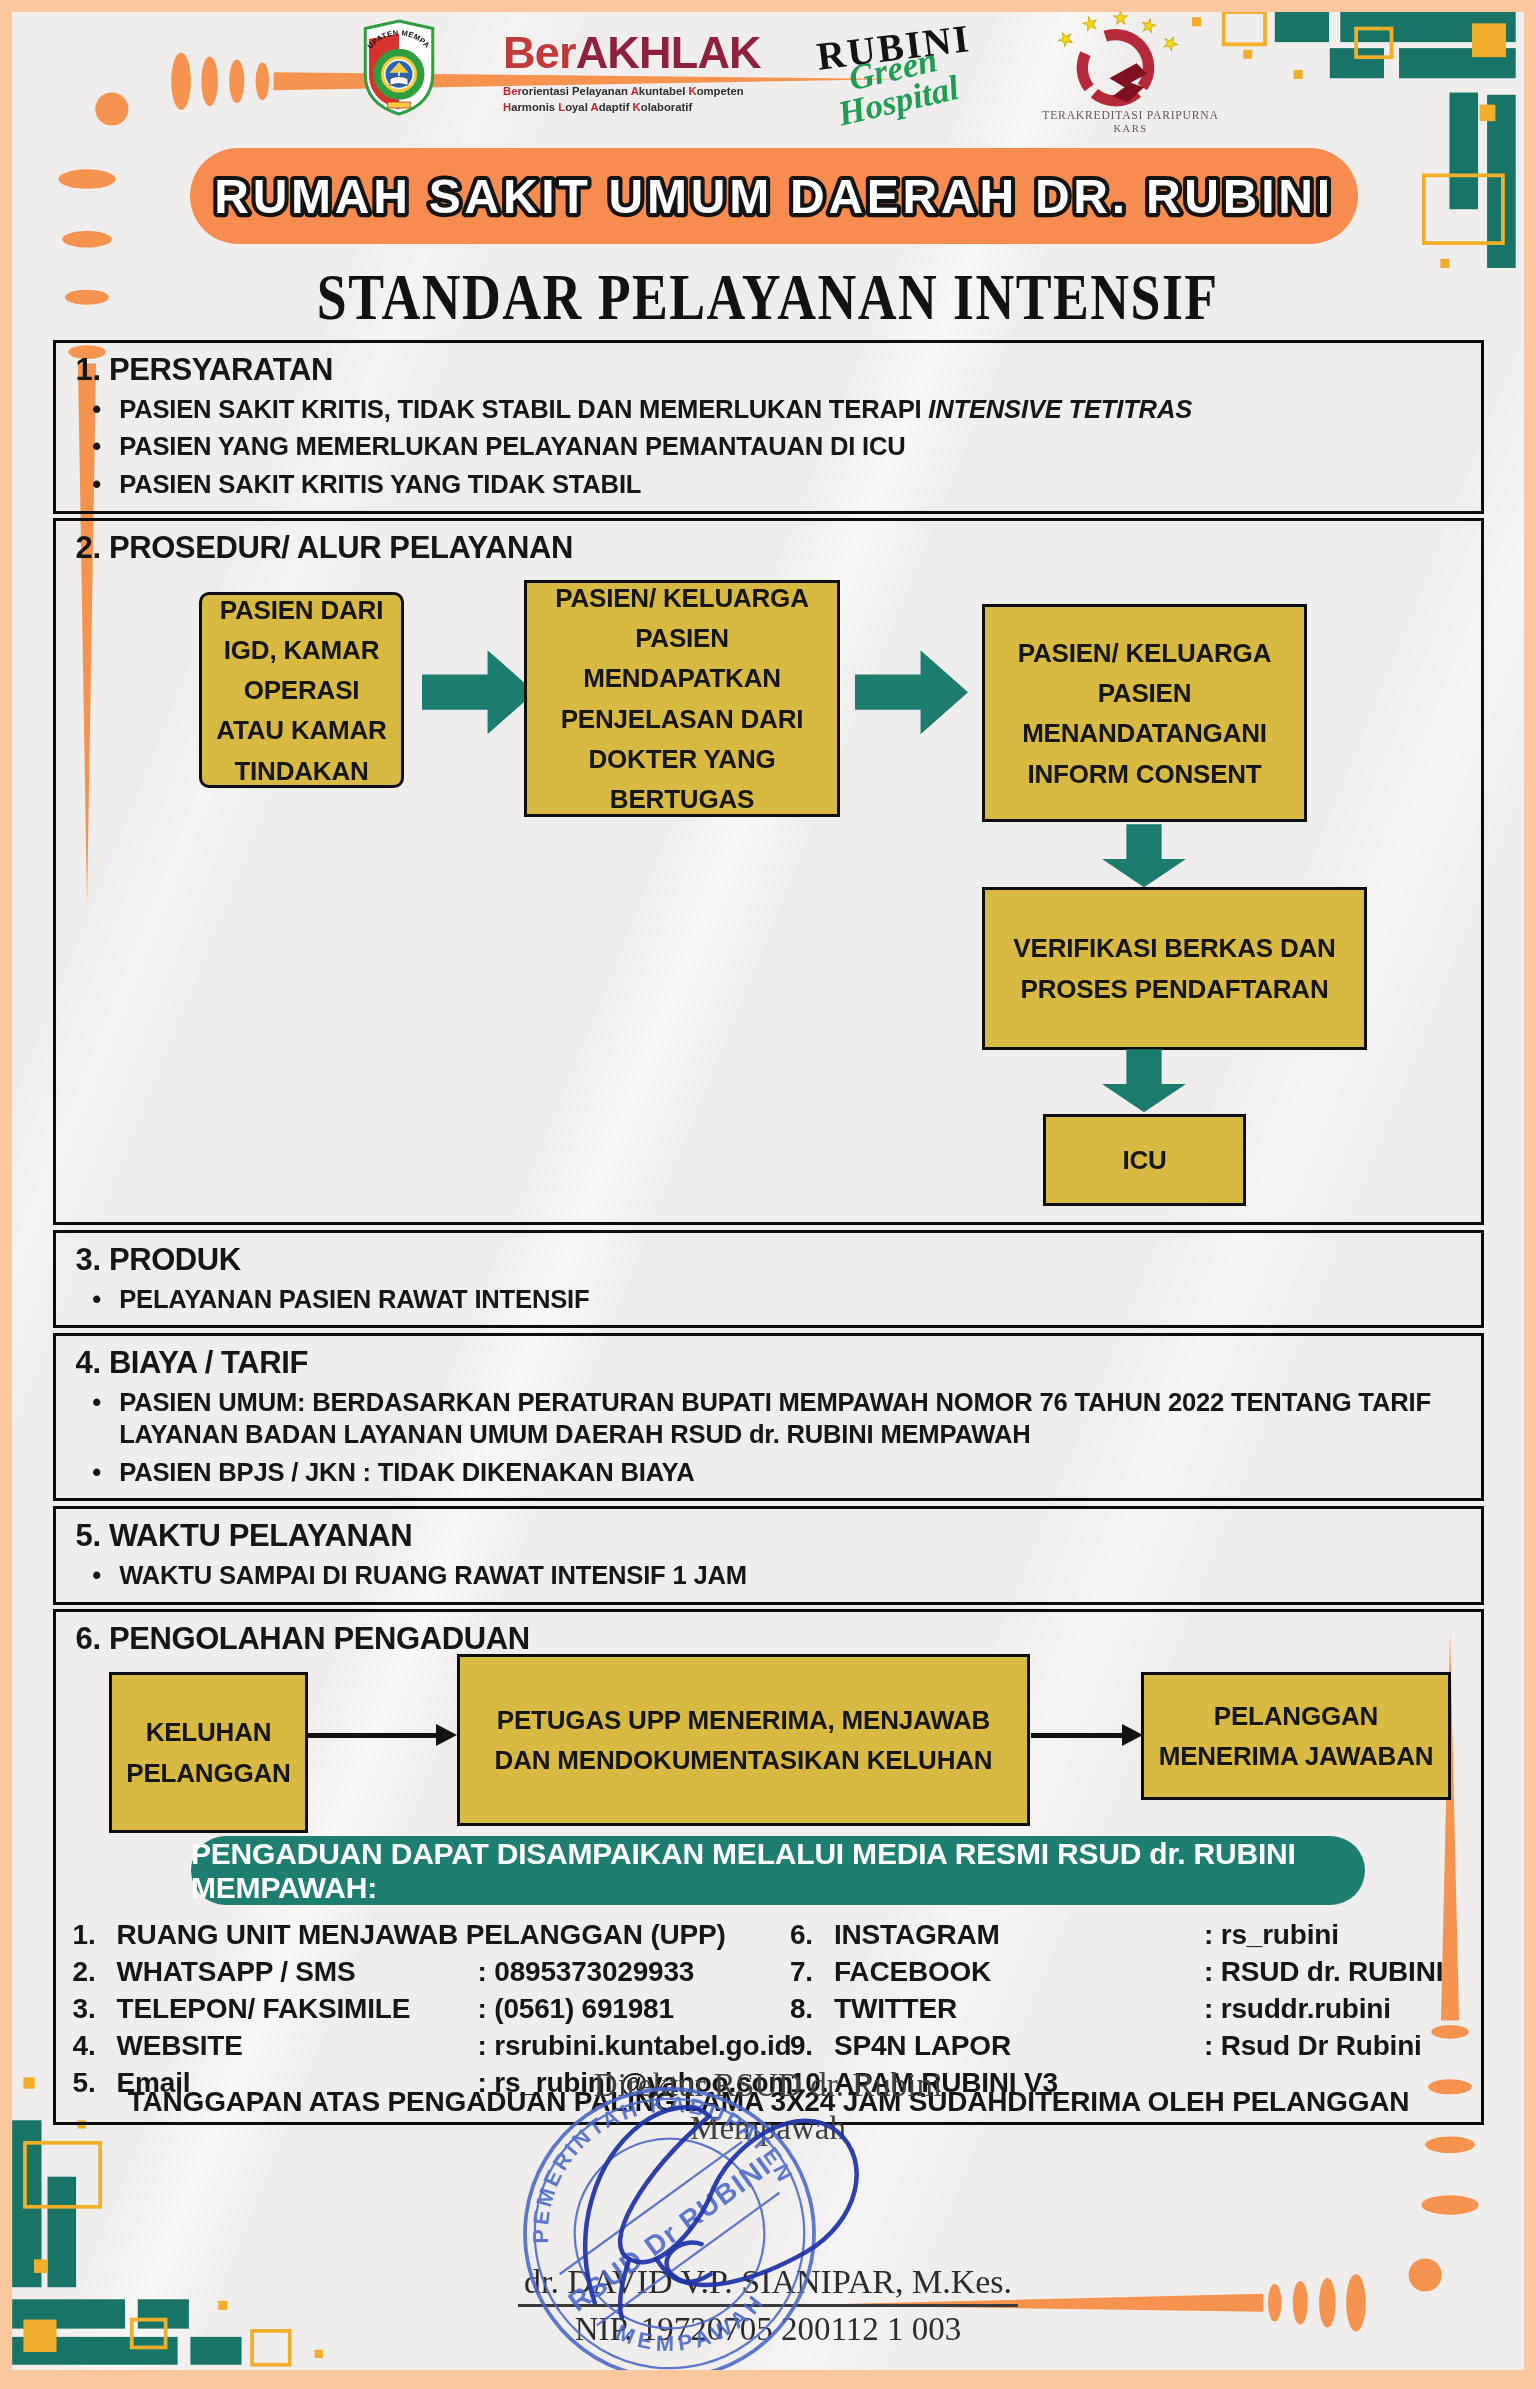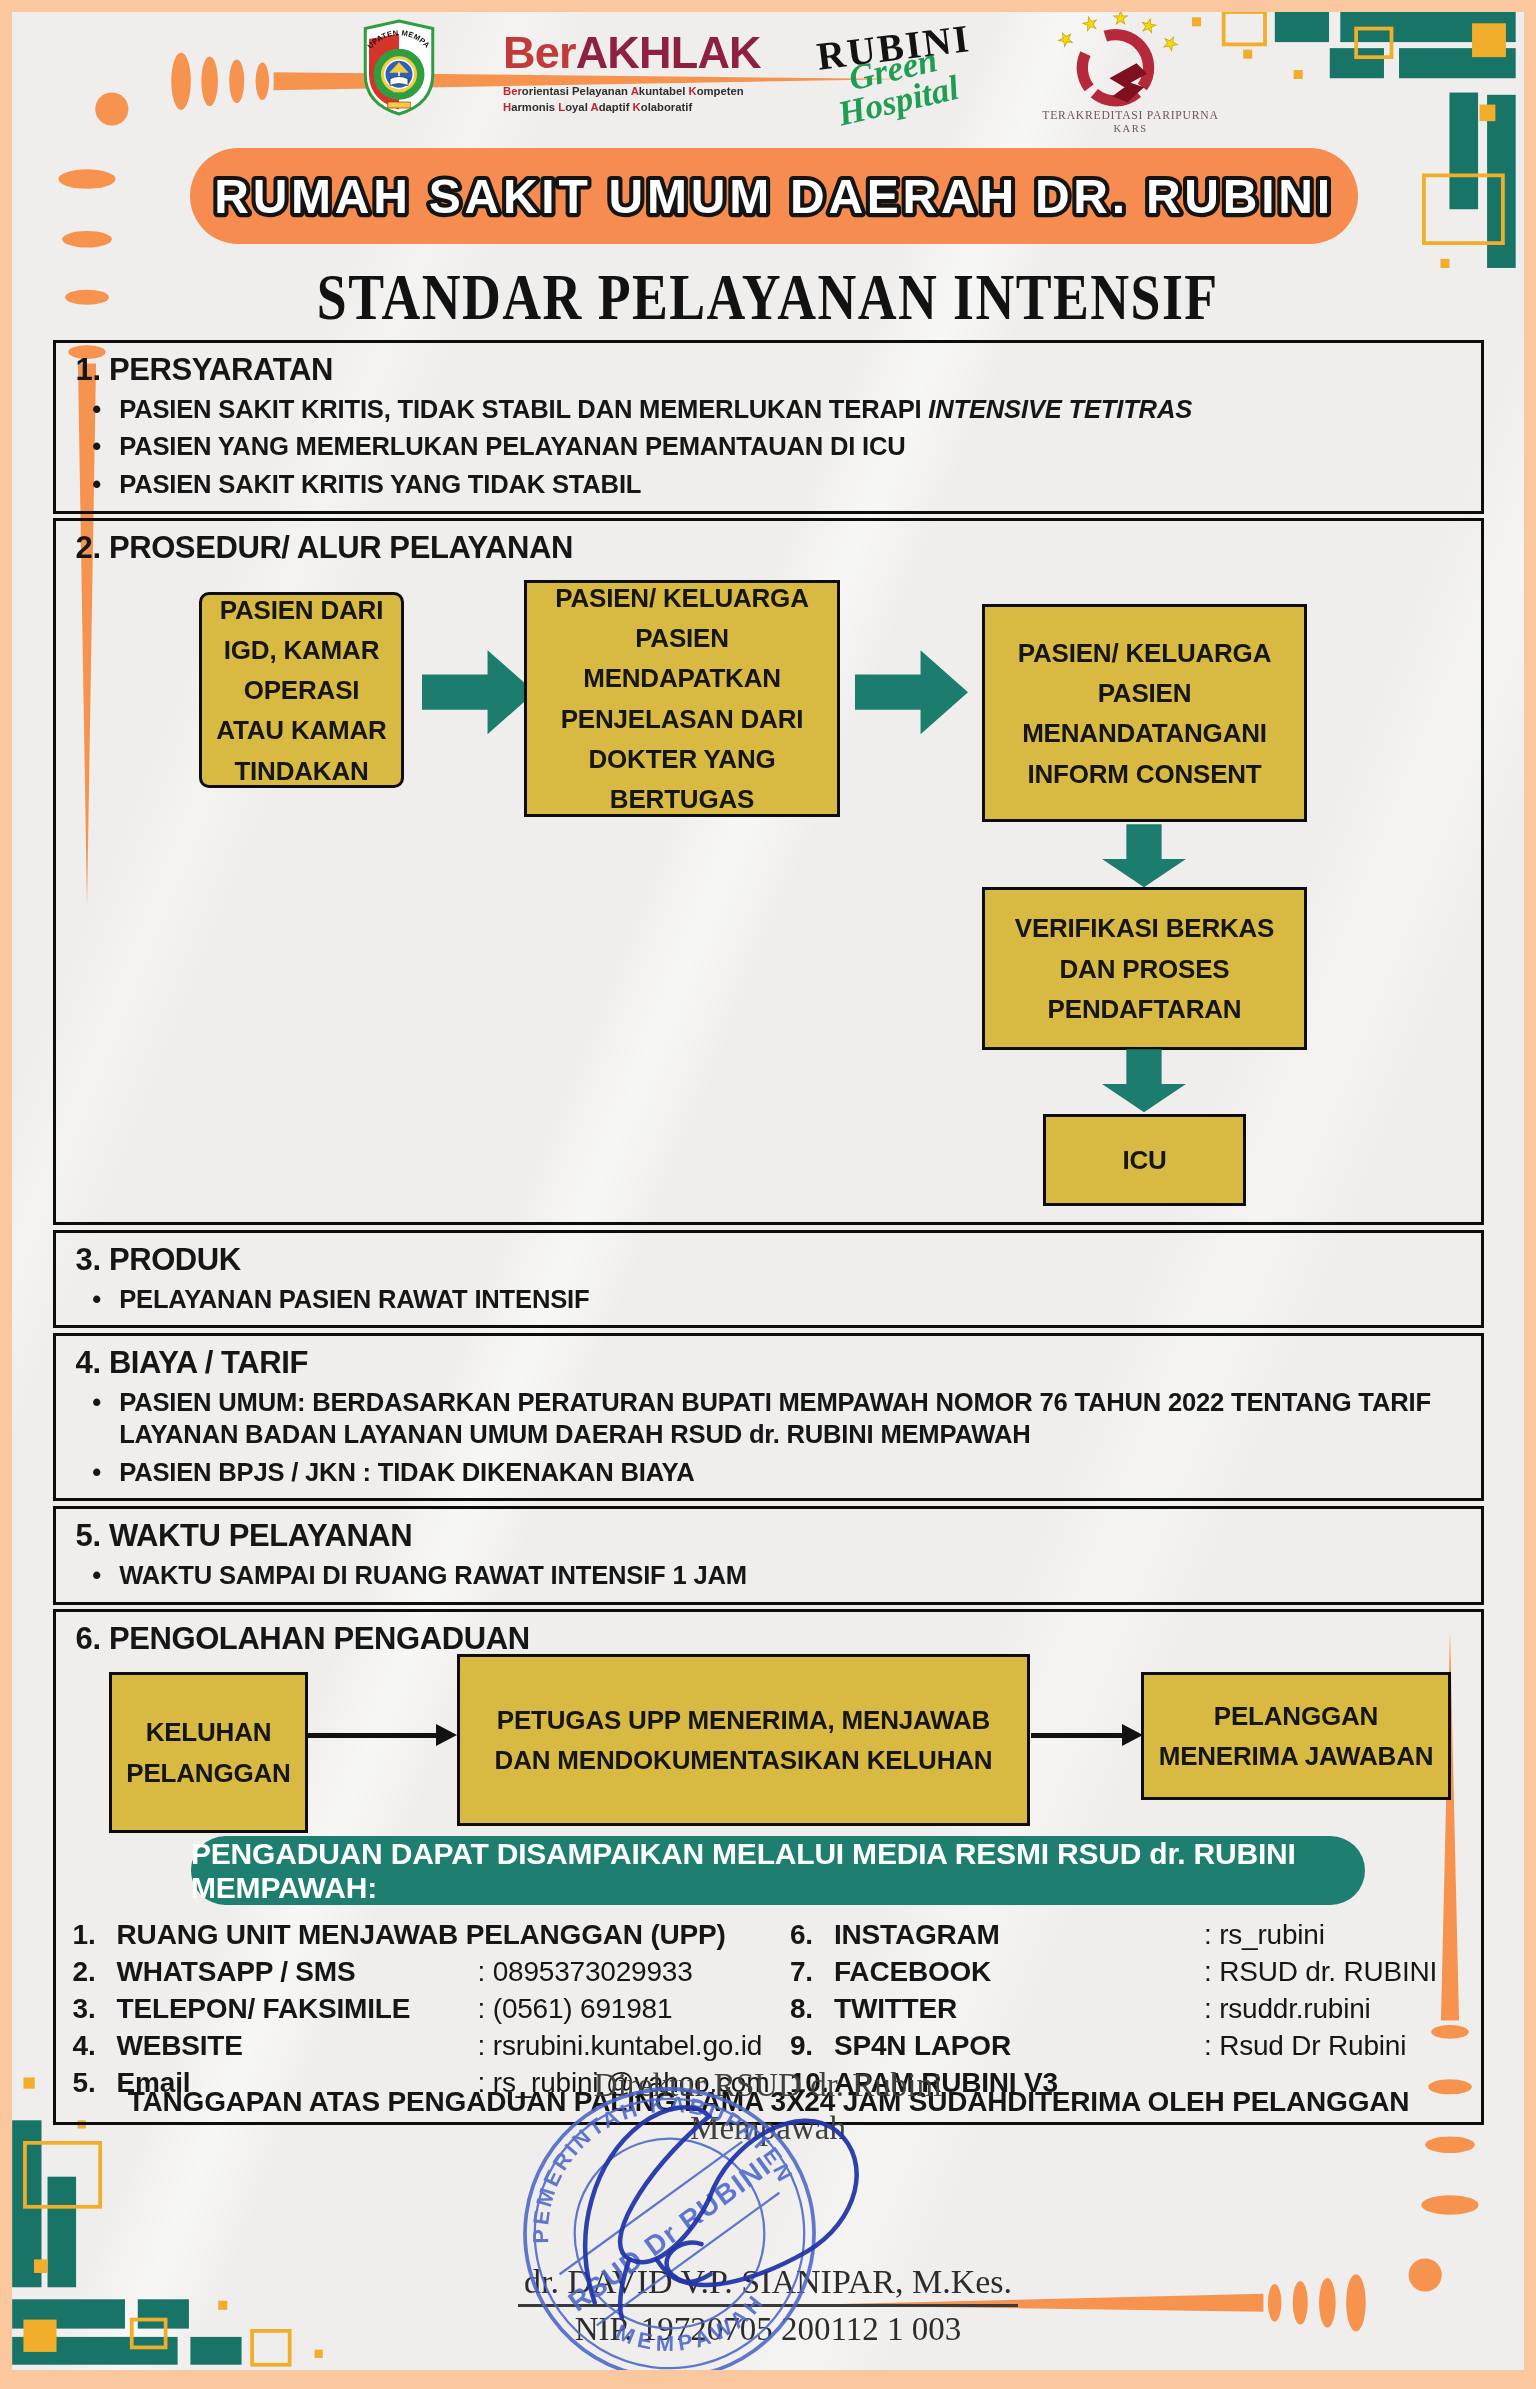--- a/index.html
+++ b/index.html
@@ -69,21 +69,21 @@
   
   .pill{position:absolute;left:135px;top:224px;width:1174px;height:69px;background:#1e7f70;border-radius:35px;
     display:flex;align-items:center;justify-content:center;color:#fff;font-weight:800;font-size:30px;letter-spacing:-0.2px;}
   
   .ccol{position:absolute;width:700px;}
   .ccol-l{left:16.6px;top:304px;}
   .ccol-r{left:734px;top:304px;}
   .crow{position:relative;height:37px;display:flex;align-items:center;font-size:28px;letter-spacing:-0.2px;}
   .cno{width:44px;flex:0 0 44px;font-weight:600;}
   .clabel{font-weight:800;}
-  .cval{position:absolute;left:405px;font-weight:400;white-space:nowrap;}
+  .cval{position:absolute;left:405px;font-weight:700;white-space:nowrap;}
   .ccol-r .cval{left:414px;}
   .cfooter{position:absolute;left:0;bottom:4.5px;width:100%;text-align:center;font-weight:800;font-size:28px;letter-spacing:-0.2px;}
   
   .sign{position:absolute;left:0;top:2064px;width:100%;z-index:5;text-align:center;}
   .sig-line{font-family:"Liberation Serif",serif;font-size:33px;color:#40403f;line-height:1.3;width:467px;margin:0 auto;}
   .sig-name{margin-top:113px;font-family:"Liberation Serif",serif;font-size:34px;color:#2c2c2c;display:inline-block;
     border-bottom:3px solid #3a3a3a;padding:0 6px 3px 6px;}
   .sig-nip{font-family:"Liberation Serif",serif;font-size:33px;color:#2c2c2c;margin-top:4.5px;}
   .stamp{position:absolute;left:519px;top:2083px;width:301px;height:301px;z-index:6;opacity:.88;transform:rotate(-14deg);}
   .stamp text{fill:#4b67c8;font-family:"Liberation Sans",sans-serif;}
@@ -247,21 +247,21 @@
       </div>
     <div class="arrow-r" style="left:366px;top:129px;"></div>
     <div class="gbox" style="left:468px;top:59px;width:316px;height:237px;">
         <span>PASIEN/ KELUARGA PASIEN MENDAPATKAN PENJELASAN DARI DOKTER YANG BERTUGAS</span>
       </div>
     <div class="arrow-r" style="left:799px;top:129px;"></div>
     <div class="gbox" style="left:926px;top:83px;width:325px;height:218px;">
         <span>PASIEN/ KELUARGA PASIEN MENANDATANGANI INFORM CONSENT</span>
       </div>
     <div class="arrow-d" style="left:1046px;top:303px;height:63px;"></div>
-    <div class="gbox" style="left:926px;top:366px;width:325px;height:163px;justify-content:center;">
+    <div class="gbox" style="left:926px;top:366px;width:385px;height:163px;justify-content:center;">
         <span>VERIFIKASI BERKAS DAN PROSES PENDAFTARAN</span>
       </div>
     <div class="arrow-d" style="left:1046px;top:528px;height:63px;"></div>
     <div class="gbox" style="left:987px;top:593px;width:203px;height:92px;font-size:26px;">
         <span>ICU</span>
       </div>
   </div>
 
   <div class="sec">
     <div class="shead"><span class="sno">3.</span> <span class="sword">PRODUK</span></div>

